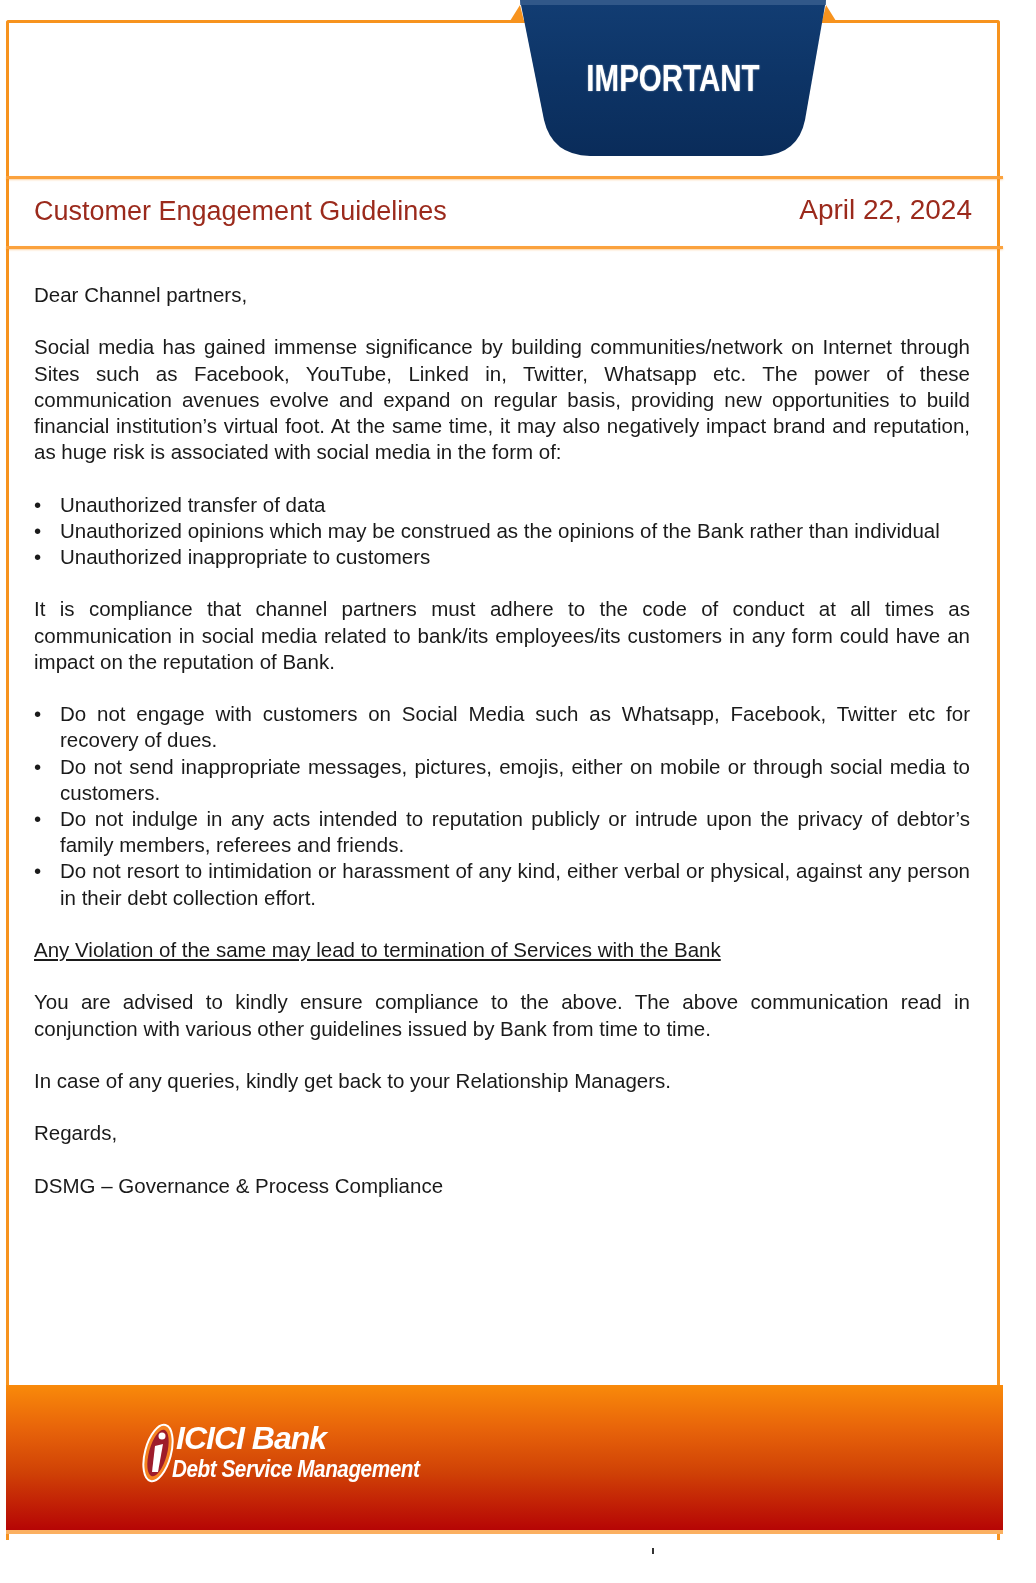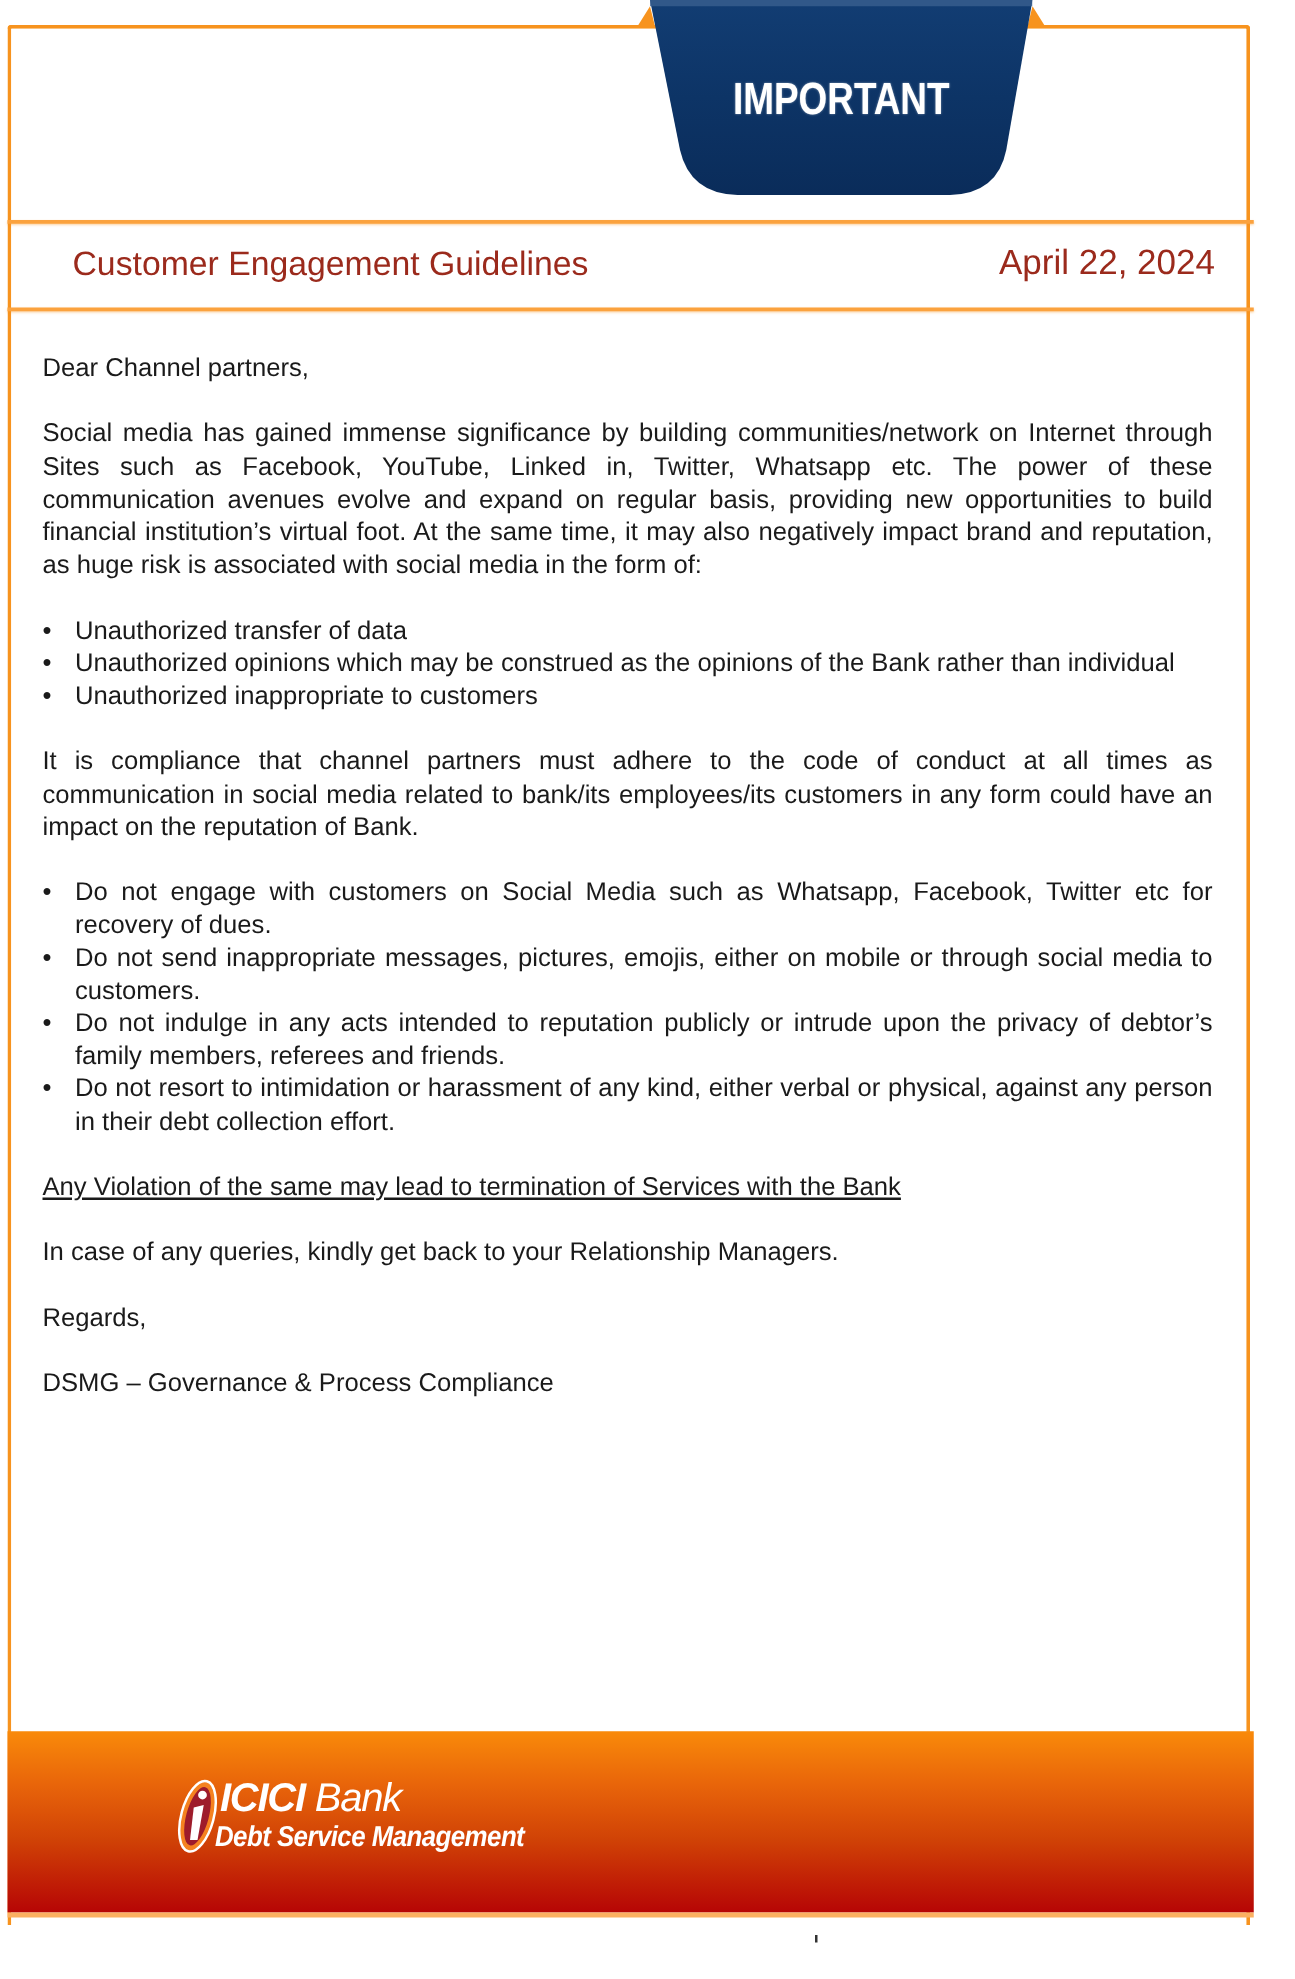--- a/index.html
+++ b/index.html
@@ -10,36 +10,36 @@
   .hline { position:absolute; left:6px; width:997px; height:3px; background:#fba23e; box-shadow:0 1px 2px rgba(247,147,30,0.4); }
   .banner-wrap { position:absolute; left:510px; top:0; width:326px; height:160px; }
   .banner-tab { position:absolute; top:5px; width:0; height:0; border-bottom:16px solid #f7931e; }
   .banner-tab.left { left:0; border-left:10px solid transparent; border-right:4px solid transparent; }
   .banner-tab.right { right:0; border-right:10px solid transparent; border-left:4px solid transparent; }
   .banner { position:absolute; left:10px; top:0; width:306px; height:158px; }
   .banner-text { position:absolute; left:0; width:100%; top:58px; text-align:center;
                  font-family:"Liberation Sans", sans-serif; font-weight:bold; font-size:36px;
                  color:#ffffff; letter-spacing:0px; transform:scaleX(0.82); transform-origin:center;
                  text-shadow:0 0 2px rgba(255,255,255,0.5); }
-  .doc-title { position:absolute; left:34px; top:196px; font-size:27px; color:#9b2a1c;margin-left:24px; }
+  .doc-title { position:absolute; left:34px; top:196px; font-size:27px; color:#9b2a1c; }
   .doc-date { position:absolute; right:64px; top:194px; font-size:28px; color:#9b2a1c; }
   .content { position:absolute; left:34px; top:282px; width:936px; font-size:20.5px; line-height:26.2px; color:#1a1a1a; }
   .content p { margin:0 0 26.2px 0; text-align:justify; }
   .content ul { margin:0 0 26.2px 0; padding:0; list-style:none; }
   .content li { position:relative; padding-left:26px; text-align:justify; }
   .content li .bullet { position:absolute; left:0; top:0; }
   .underline { text-decoration:underline; }
   .tagline { color:#9b2a1c; font-style:italic; }
   .sig p { margin:0; }
   .footer { position:absolute; left:6px; top:1385px; width:997px; height:145px;
             background:linear-gradient(to bottom, #f98a0a 0%, #e8640a 30%, #d04206 60%, #b60505 100%);
             border-bottom:4px solid #fbb061; box-sizing:content-box; }
   .logo { position:absolute; left:138px; top:1420px; width:300px; height:70px; }
   .logo-bank { position:absolute; left:38px; top:0; font-size:32px; font-weight:bold; font-style:italic; color:#ffffff; letter-spacing:-1px; }
-  .logo-bank .light { font-weight:normal; }
+  .logo-bank .light { font-weight:bold; }
   .logo-sub { position:absolute; left:34px; top:36px; font-size:23px; font-weight:bold; font-style:italic; color:#ffffff; letter-spacing:-0.5px; transform:scaleX(0.9); transform-origin:left; white-space:nowrap; }
   .stray { position:absolute; left:652px; top:1548px; width:2px; height:6px; background:#333; }
 </style>
 </head>
 <body>
 
 <div class="frame"></div>
 
 <div class="banner-wrap">
   <div class="banner-tab left"></div>
@@ -72,20 +72,21 @@
     <li><span class="bullet">•</span><span>Unauthorized inappropriate to customers</span></li>
   </ul>
   <p>It is compliance that channel partners must adhere to the code of conduct at all times as communication in social media related to bank/its employees/its customers in any form could have an impact on the reputation of Bank.</p>
   <ul>
     <li><span class="bullet">•</span><span>Do not engage with customers on Social Media such as Whatsapp, Facebook, Twitter etc for recovery of dues.</span></li>
     <li><span class="bullet">•</span><span>Do not send inappropriate messages, pictures, emojis, either on mobile or through social media to customers.</span></li>
     <li><span class="bullet">•</span><span>Do not indulge in any acts intended to reputation publicly or intrude upon the privacy of debtor’s family members, referees and friends.</span></li>
     <li><span class="bullet">•</span><span>Do not resort to intimidation or harassment of any kind, either verbal or physical, against any person in their debt collection effort.</span></li>
   </ul>
   <p><span class="underline">Any Violation of the same may lead to termination of Services with the Bank</span></p>
+  <p>You are advised to kindly ensure compliance to the above. The above communication read in conjunction with various other guidelines issued by Bank from time to time.</p>
   <p>In case of any queries, kindly get back to your Relationship Managers.</p>
   <p>Regards,</p>
   <div class="sig">
     <p>DSMG – Governance &amp; Process Compliance</p>
   </div>
 </div>
 
 <div class="footer"></div>
 <div class="logo">
   <svg style="position:absolute;left:0;top:2px;" width="36" height="62" viewBox="0 0 36 62">

